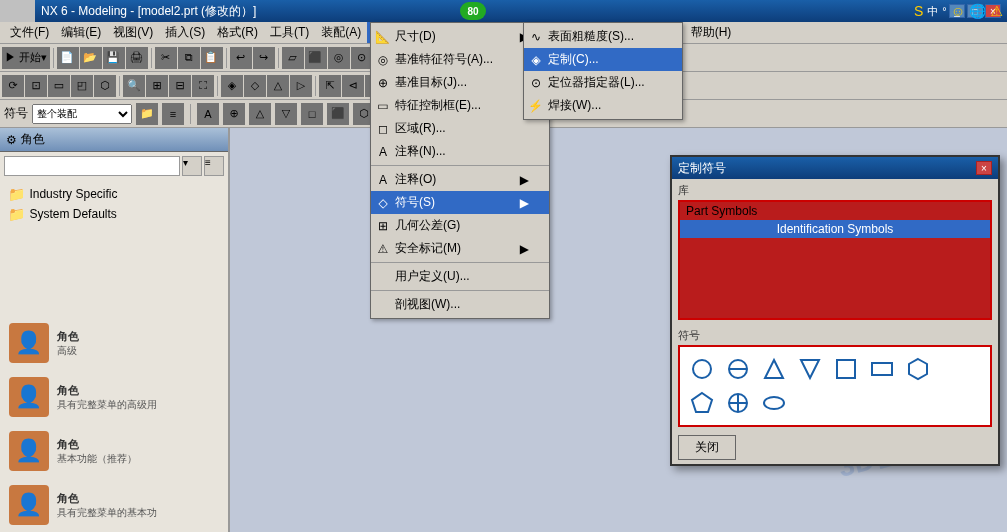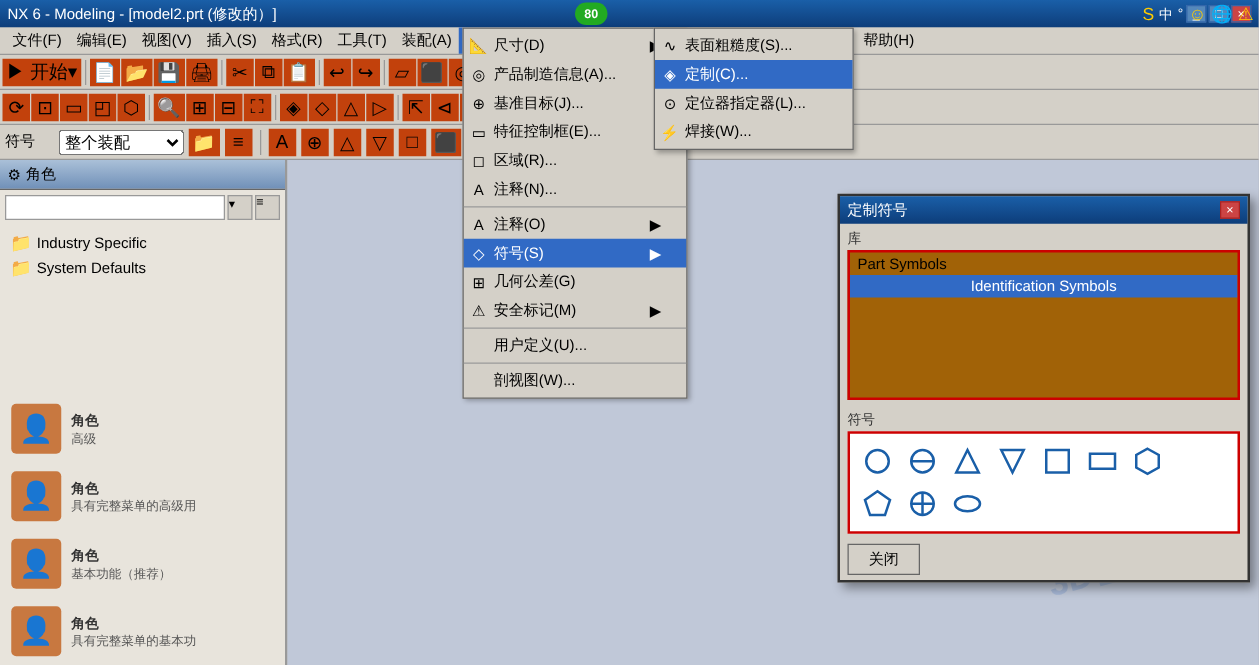--- a/index.html
+++ b/index.html
@@ -7,50 +7,51 @@
 
     
     .title-bar {
       background: linear-gradient(to bottom, #1a5fa8, #0d3d7a);
       height: 22px;
       display: flex;
       align-items: center;
       padding: 0 6px;
       color: white;
       font-size: 12px;
+      margin-left: 35px;
     }
     .title-bar-text { flex: 1; }
     .title-bar-buttons { display: flex; gap: 2px; }
     .title-btn { width: 16px; height: 14px; background: #5588bb; border: 1px solid #3366aa; color: white; font-size: 10px; display: flex; align-items: center; justify-content: center; cursor: pointer; }
 
     
     .menu-bar {
       background: #d4d0c8;
       height: 22px;
       display: flex;
       align-items: center;
       padding: 0 4px;
       border-bottom: 1px solid #999;
       font-size: 12px;
     }
     .menu-item { padding: 2px 6px; cursor: pointer; white-space: nowrap; }
     .menu-item.active { background: #316ac5; color: white; }
 
     
     .toolbar { background: #d4d0c8; height: 28px; display: flex; align-items: center; padding: 0 2px; border-bottom: 1px solid #999; gap: 1px; }
-    .toolbar-btn { height: 22px; min-width: 22px; background: #c2410c; border: 1px solid transparent; display: flex; align-items: center; justify-content: center; cursor: pointer; font-size: 15px; padding: 0 2px; }
+    .toolbar-btn { height: 22px; min-width: 22px; background: #737373; border: 1px solid transparent; display: flex; align-items: center; justify-content: center; cursor: pointer; font-size: 11px; padding: 0 2px; }
     .toolbar-sep { width: 1px; height: 20px; background: #999; margin: 0 2px; }
 
     
     .toolbar2 { background: #d4d0c8; height: 28px; display: flex; align-items: center; padding: 0 2px; border-bottom: 1px solid #999; gap: 1px; }
 
     
     .symbol-bar { background: #d4d0c8; height: 28px; display: flex; align-items: center; padding: 0 4px; border-bottom: 1px solid #999; gap: 4px; }
     .symbol-label { font-size: 12px; }
-    .symbol-dropdown { height: 20px; min-width: 100px; font-size: 13px; margin-left: 15px; }
+    .symbol-dropdown { height: 20px; min-width: 100px; font-size: 10px; }
 
     
     .main-area { display: flex; height: calc(532px - 22px - 22px - 28px - 28px - 28px); background: #b0b8c8; }
 
     
     .left-panel { width: 230px; background: #e8e4dc; border-right: 2px solid #999; display: flex; flex-direction: column; }
     .left-panel-header { background: linear-gradient(to bottom, #aac0d8, #7090b8); height: 24px; display: flex; align-items: center; padding: 0 6px; color: #000; font-size: 12px; border-bottom: 1px solid #666; }
     .left-panel-header-icon { margin-right: 4px; }
     .left-search { padding: 4px; display: flex; gap: 2px; }
     .left-search input { flex: 1; height: 20px; font-size: 11px; border: 1px solid #999; }
@@ -137,21 +138,21 @@
       align-items: center;
       padding: 2px 6px;
       color: white;
       font-size: 12px;
     }
     .dialog-title { flex: 1; }
     .dialog-close-btn { width: 16px; height: 14px; background: #cc4444; border: 1px solid #aa2222; color: white; font-size: 10px; display: flex; align-items: center; justify-content: center; cursor: pointer; }
 
     .dialog-section { padding: 4px 6px; }
     .dialog-section-label { font-size: 11px; color: #333; margin-bottom: 2px; }
-    .dialog-list { border: 2px solid #cc0000; background: #a16207; height: 120px; overflow-y: auto; }
+    .dialog-list { border: 2px solid #cc0000; background: #b91c1c; height: 120px; overflow-y: auto; }
     .dialog-list-item { padding: 2px 6px; cursor: pointer; font-size: 12px; }
     .dialog-list-item.selected { background: #316ac5; color: white; text-align: center; }
 
     .dialog-symbols-section { padding: 4px 6px; }
     .dialog-symbols-label { font-size: 11px; color: #333; margin-bottom: 2px; }
     .dialog-symbols-box { border: 2px solid #cc0000; background: white; padding: 8px; display: flex; flex-direction: column; gap: 6px; align-items: flex-start; }
     .symbols-row { display: flex; gap: 8px; align-items: center; }
     .sym { width: 28px; height: 28px; display: flex; align-items: center; justify-content: center; cursor: pointer; }
     .sym svg { width: 24px; height: 24px; }
 
@@ -368,21 +369,21 @@
 </div>
 
 <div class="menu-dropdown">
   <div class="menu-dropdown-item">
     <span class="item-icon">📐</span>
     <span>尺寸(D)</span>
     <span class="submenu-arrow">▶</span>
   </div>
   <div class="menu-dropdown-item">
     <span class="item-icon">◎</span>
-    <span>产品制造信息(A)...</span>
+    <span>基准特征符号(A)...</span>
   </div>
   <div class="menu-dropdown-item">
     <span class="item-icon">⊕</span>
     <span>基准目标(J)...</span>
   </div>
   <div class="menu-dropdown-item">
     <span class="item-icon">▭</span>
     <span>特征控制框(E)...</span>
   </div>
   <div class="menu-dropdown-item">

